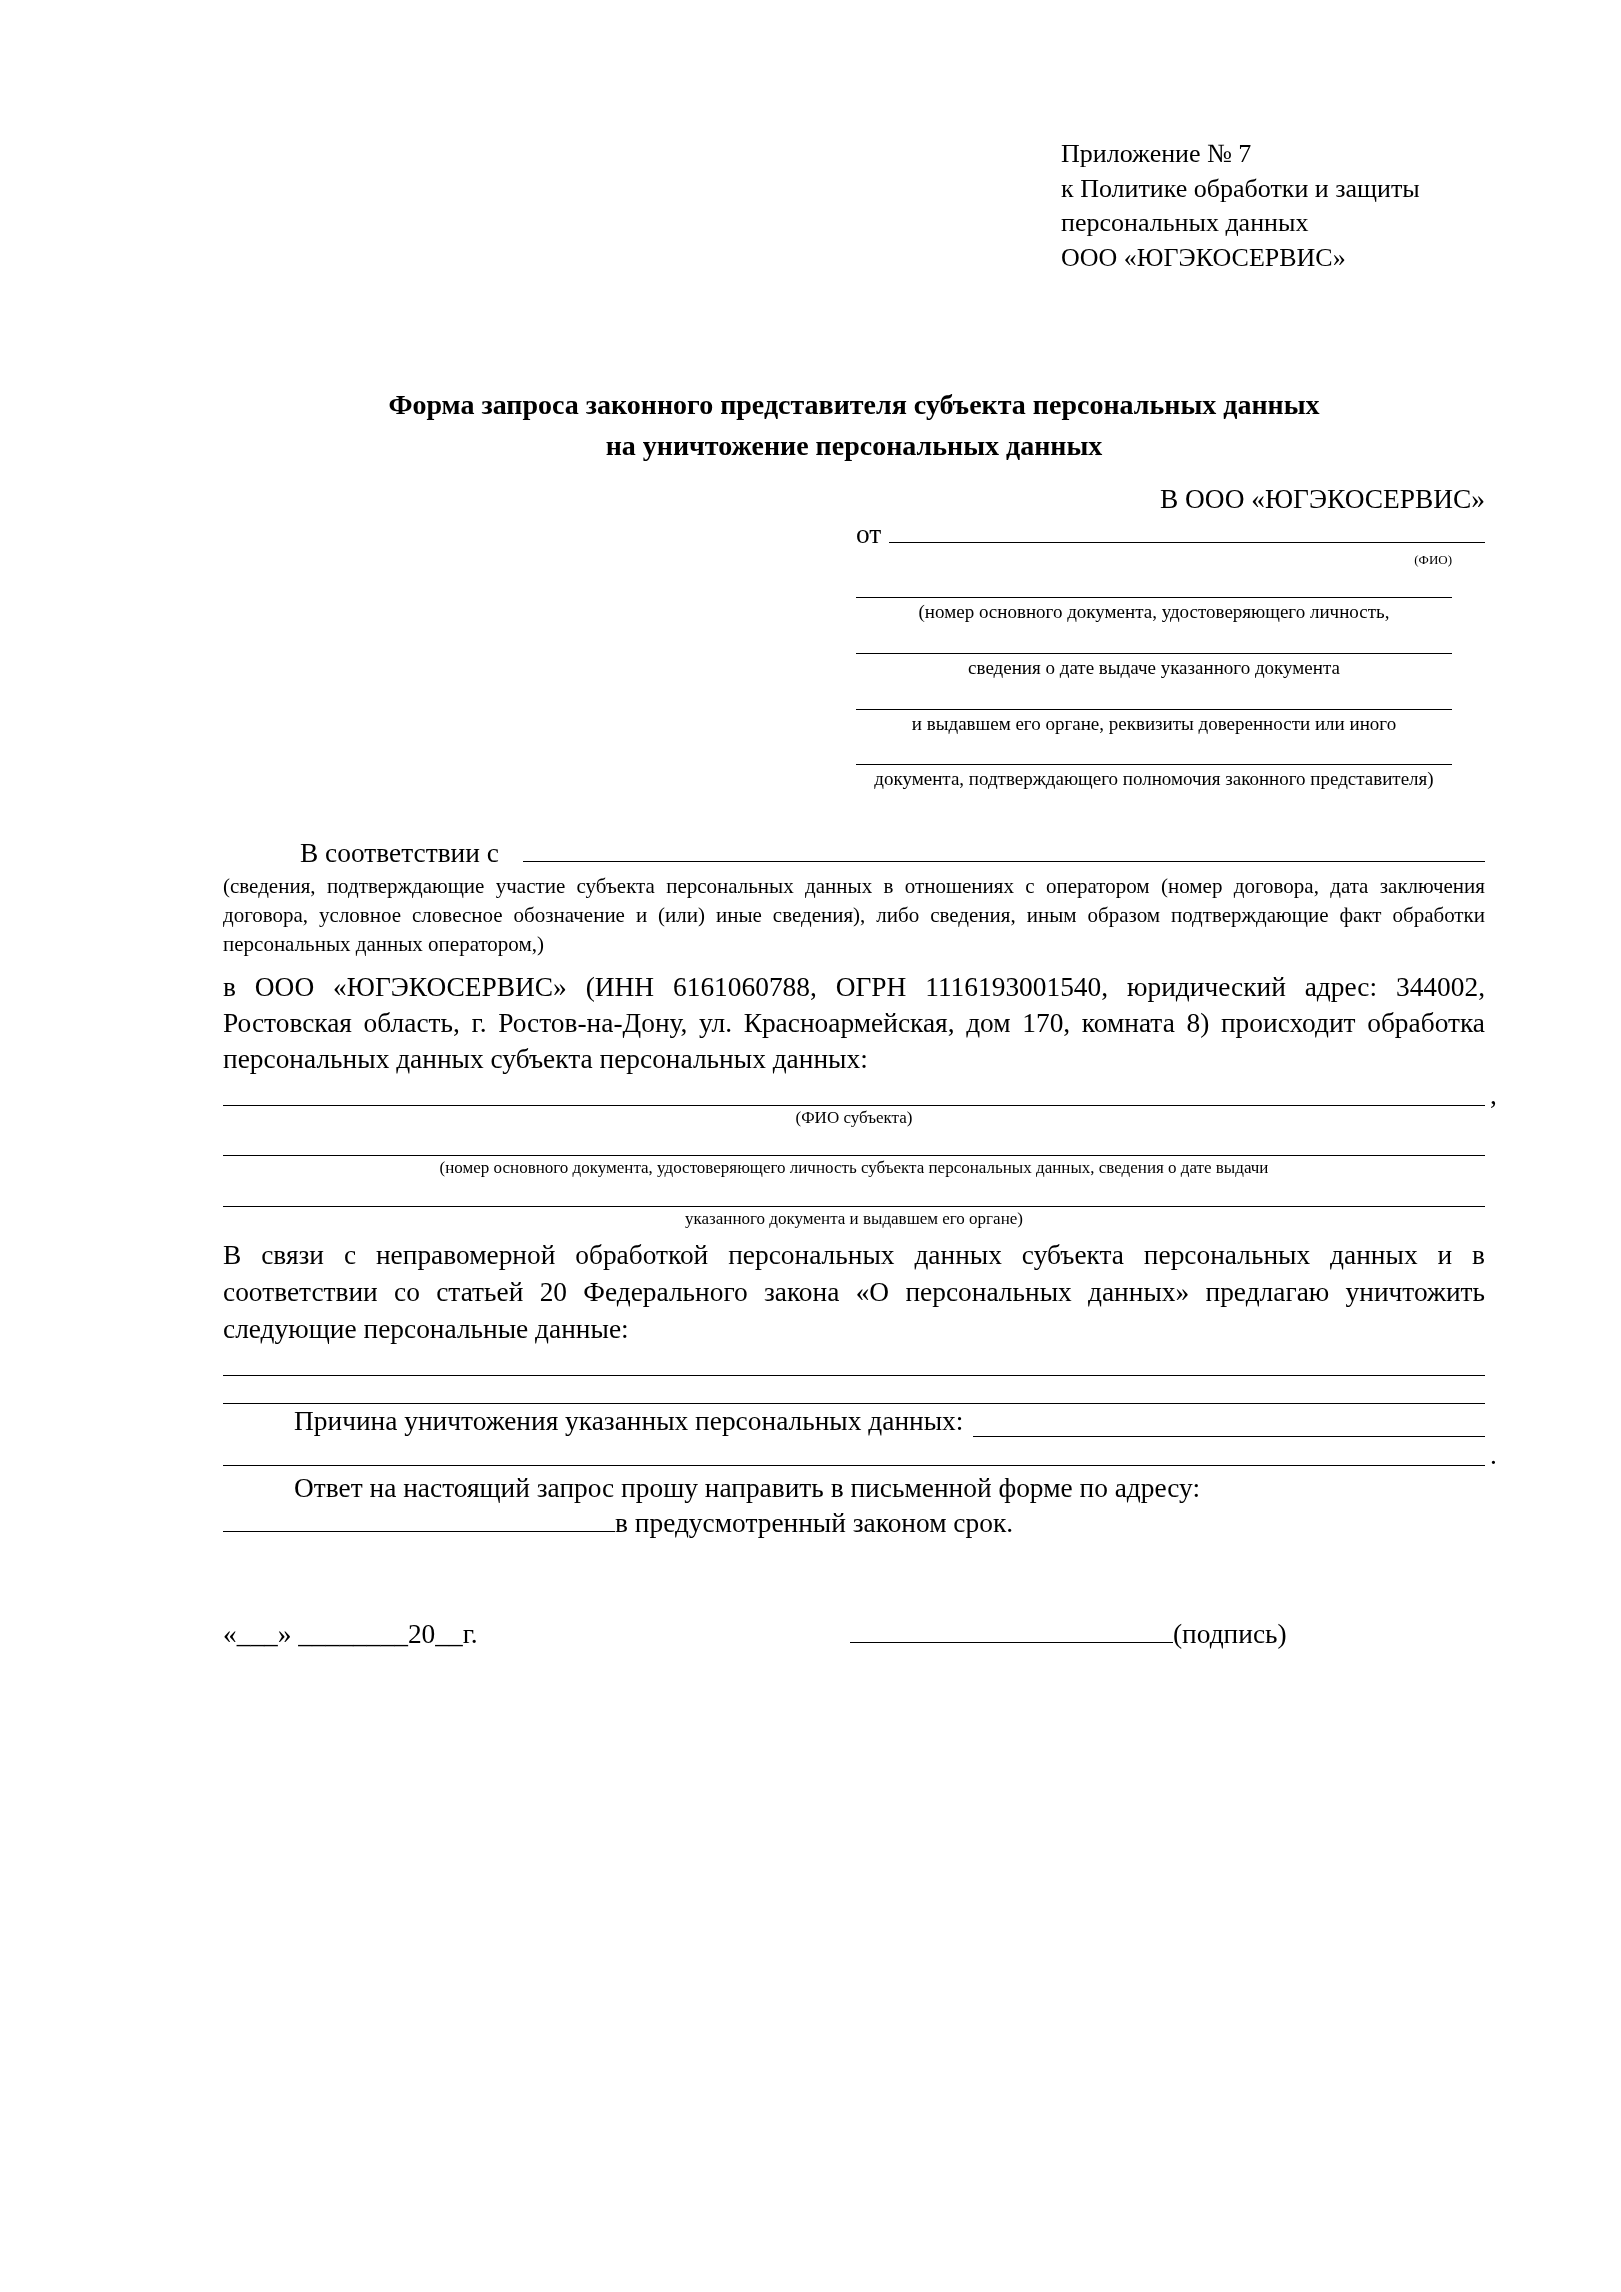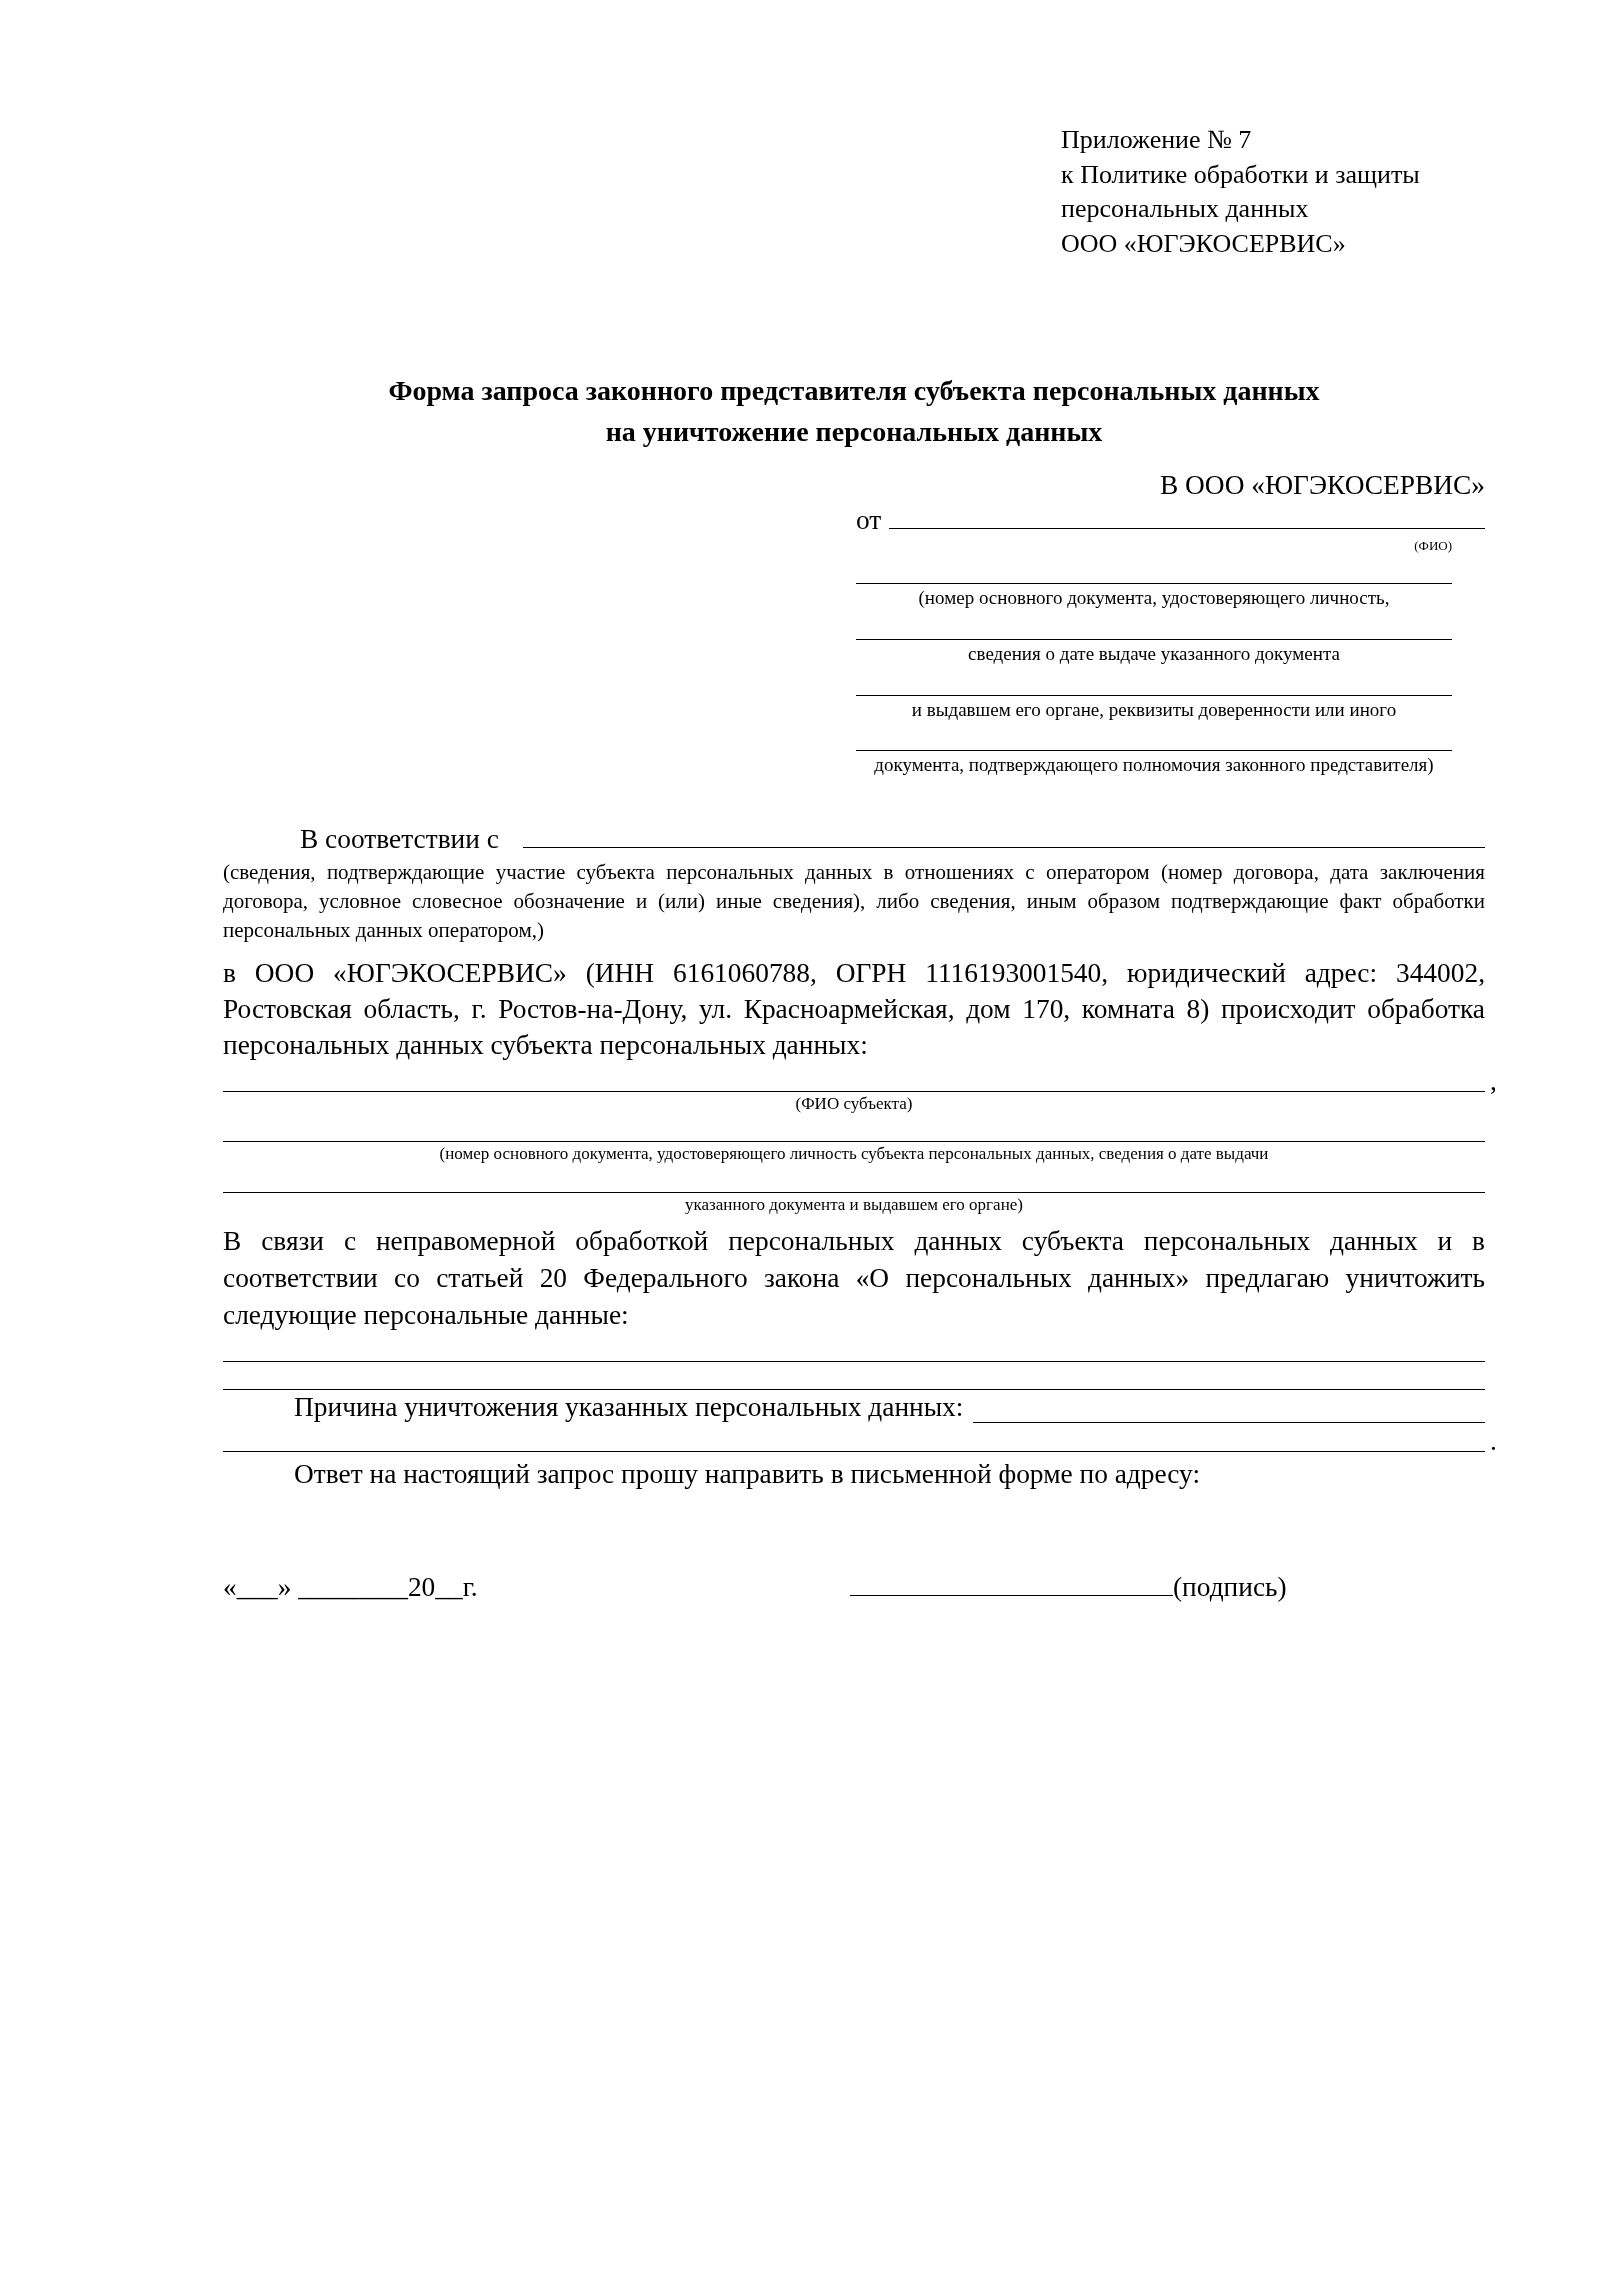--- a/index.html
+++ b/index.html
@@ -17,21 +17,21 @@
     height: 2293px;
     margin: 0 auto;
     background: #ffffff;
     box-sizing: border-box;
     padding: 0;
     overflow: hidden;
   }
   .content {
     position: absolute;
     left: 223px;
-    top: 123px;
+    top: 137px;
     width: 1262px;
   }
 
   
   .header-block {
     margin-left: 838px;
     font-size: 26px;
     line-height: 1.33;
   }
   .header-block div {
@@ -279,20 +279,24 @@
     <div class="reason-row">
       <span class="ind"></span>
       <span>Причина уничтожения указанных персональных данных:</span>
       <span class="rule"></span>
     </div>
     <div class="full-rule dot-rule">
       <span class="dot">.</span>
     </div>
 
     <div class="answer-par">Ответ на настоящий запрос прошу направить в письменной форме по адресу:</div>
+    <div class="answer-line2">
+      <span class="rule"></span>
+      <span>в предусмотренный законом срок.</span>
+    </div>
 
     <div class="sign-row">
       <span class="sign-left">«___» ________20__г.</span>
       <span class="sign-right">
         <span class="rule"></span>
         <span>(подпись)</span>
       </span>
     </div>
 
   </div>

